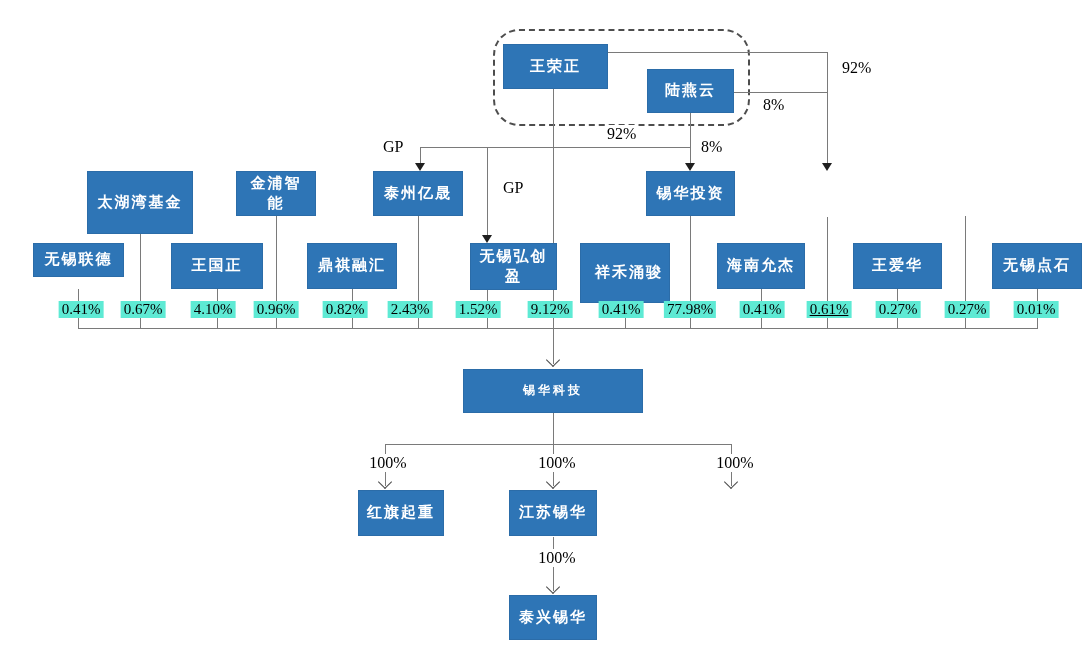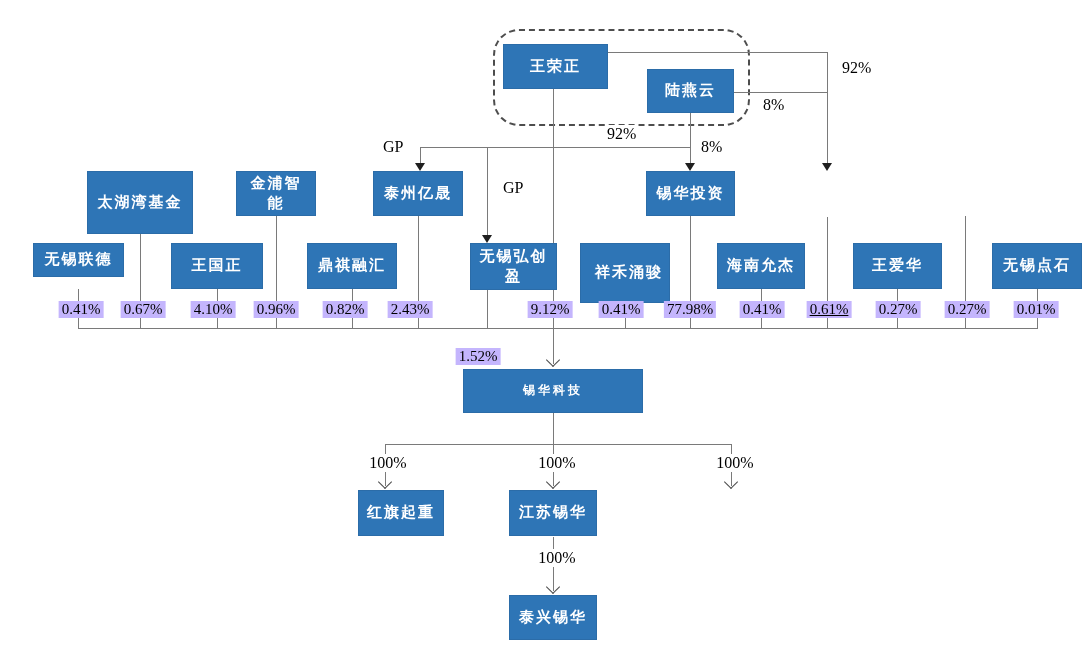--- a/index.html
+++ b/index.html
@@ -43,21 +43,21 @@
     position:absolute;width:9px;height:9px;
     border-right:1.5px solid #4a4a4a;
     border-bottom:1.5px solid #4a4a4a;
     transform:rotate(45deg);
     background:transparent;
   }
   
   .pct{
     position:absolute;
     transform:translateX(-50%);
-    background:#c4b5fd;
+    background:#5eead4;
     padding:0 3px;
     font-size:15px;
     line-height:17px;
     color:#000000;
     white-space:nowrap;
   }
   
   .lbl{
     position:absolute;
     font-size:16px;
@@ -191,21 +191,21 @@
   <div class="box" style="left:509px;top:595px;width:88px;height:45px;">
       <span>泰兴锡华</span>
     </div>
 
   <div class="pct" style="left:81px;top:301px;">0.41%</div>
   <div class="pct" style="left:143px;top:301px;">0.67%</div>
   <div class="pct" style="left:213px;top:301px;">4.10%</div>
   <div class="pct" style="left:276px;top:301px;">0.96%</div>
   <div class="pct" style="left:345px;top:301px;">0.82%</div>
   <div class="pct" style="left:410px;top:301px;">2.43%</div>
-  <div class="pct" style="left:478px;top:301px;margin-top:47px;">1.52%</div>
+  <div class="pct" style="left:478px;top:301px;">1.52%</div>
   <div class="pct" style="left:550px;top:301px;">9.12%</div>
   <div class="pct" style="left:621px;top:301px;">0.41%</div>
   <div class="pct" style="left:690px;top:301px;">77.98%</div>
   <div class="pct" style="left:762px;top:301px;">0.41%</div>
   <div class="pct" style="left:829px;top:301px;text-decoration:underline;">0.61%</div>
   <div class="pct" style="left:898px;top:301px;">0.27%</div>
   <div class="pct" style="left:967px;top:301px;">0.27%</div>
   <div class="pct" style="left:1036px;top:301px;">0.01%</div>
 
   <div class="lbl" style="left:840px;top:59px;">92%</div>

